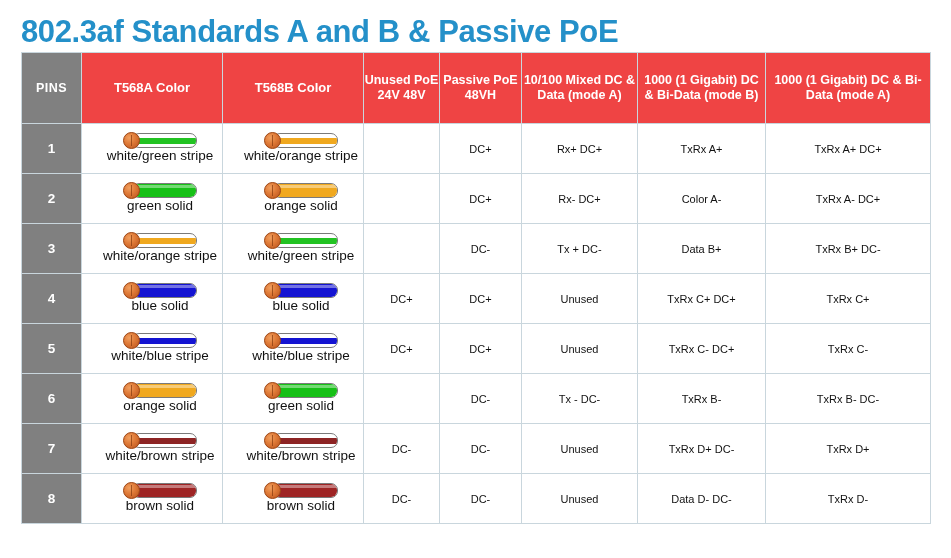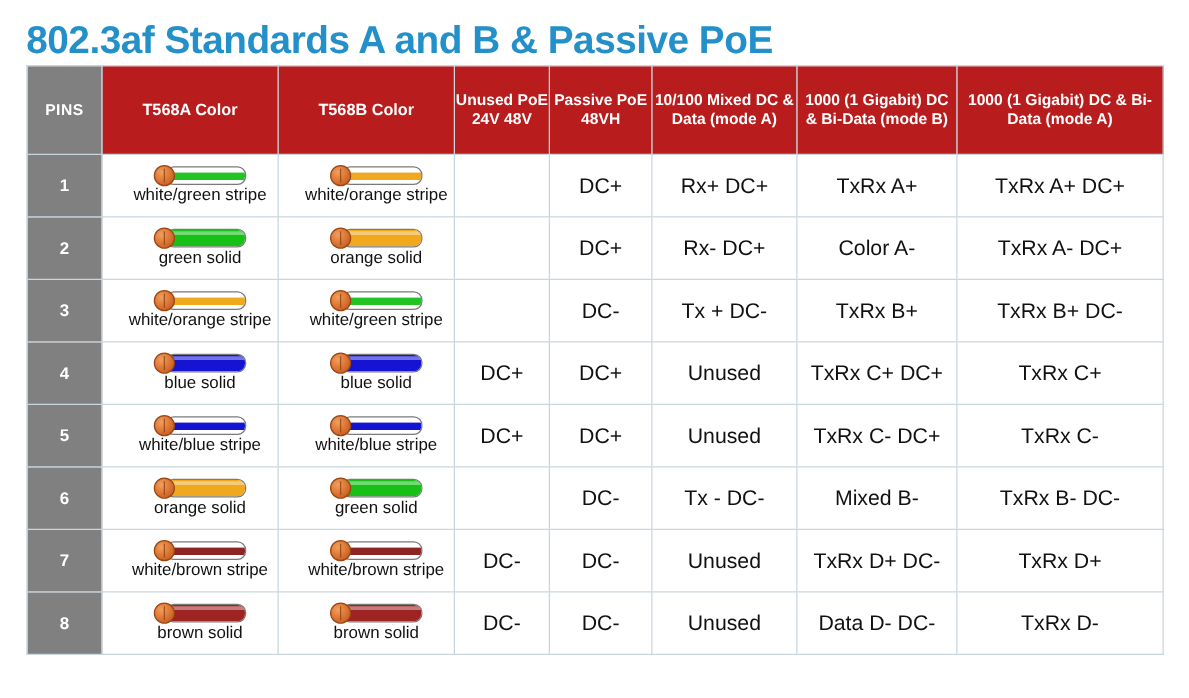--- a/index.html
+++ b/index.html
@@ -49,21 +49,21 @@
   col.c-b      { width: 141px; }
   col.c-p24    { width: 76px; }
   col.c-p48    { width: 82px; }
   col.c-mixed  { width: 116px; }
   col.c-gigb   { width: 128px; }
   col.c-giga   { width: 165px; }
 
   
   thead th {
     height: 70px;
-    background: #b91c1c;
+    background: #ef4444;
     color: #ffffff;
     font-size: 13px;
     font-weight: bold;
     line-height: 1.18;
     border-color: #ffffff;
   }
   thead th.pins-head {
     background: #808080;
     font-size: 12.5px;
     letter-spacing: 0.4px;
@@ -159,21 +159,21 @@
     content: "";
     position: absolute;
     left: 7px;
     top: 2px;
     width: 1px;
     height: 11px;
     background: #8a3d10;
     opacity: .75;
   }
 
-  .txt-cell { font-size: 17px; color: #111111; white-space: nowrap; }
+  .txt-cell { font-size: 11px; color: #111111; white-space: nowrap; }
 </style>
 </head>
 <body>
 
 <div id="page-title">802.3af Standards A and B &amp; Passive PoE</div>
 
 <table id="poe-table">
   <colgroup>
     <col class="c-pins">
       <col class="c-a">
@@ -283,21 +283,21 @@
                 <div class="gloss"></div>
               </div>
               <div class="tip"></div>
             </div>
             <div class="wire-label">white/green stripe</div>
           </div>
         </td>
         <td class="txt-cell"></td>
         <td class="txt-cell">DC-</td>
         <td class="txt-cell">Tx +  DC-</td>
-        <td class="txt-cell">TxRx B+</td>
+        <td class="txt-cell">Data B+</td>
         <td class="txt-cell">TxRx B+  DC-</td>
       </tr>
       <tr>
         <td class="pin-cell">4</td>
         <td class="wire-cell">
           <div class="wire-wrap">
             <div class="wire">
               <div class="body">
                 <div class="fill solid" style="background: rgb(20, 20, 210);"></div>
                 <div class="gloss"></div>
@@ -379,21 +379,21 @@
                 <div class="gloss"></div>
               </div>
               <div class="tip"></div>
             </div>
             <div class="wire-label">green solid</div>
           </div>
         </td>
         <td class="txt-cell"></td>
         <td class="txt-cell">DC-</td>
         <td class="txt-cell">Tx -  DC-</td>
-        <td class="txt-cell">Mixed B-</td>
+        <td class="txt-cell">TxRx B-</td>
         <td class="txt-cell">TxRx B-  DC-</td>
       </tr>
       <tr>
         <td class="pin-cell">7</td>
         <td class="wire-cell">
           <div class="wire-wrap">
             <div class="wire">
               <div class="body">
                 <div class="fill stripe" style="background: rgb(141, 36, 36);"></div>
                 <div class="gloss"></div>

